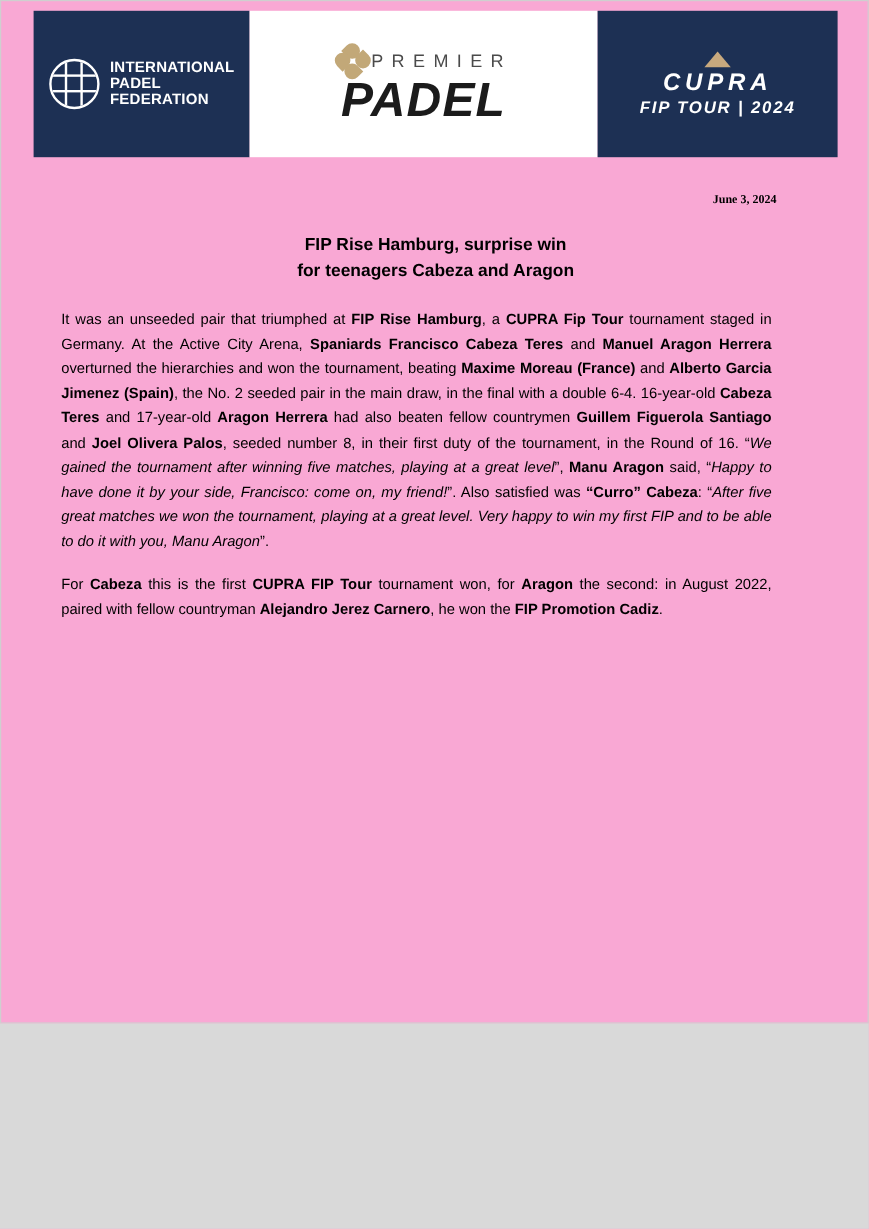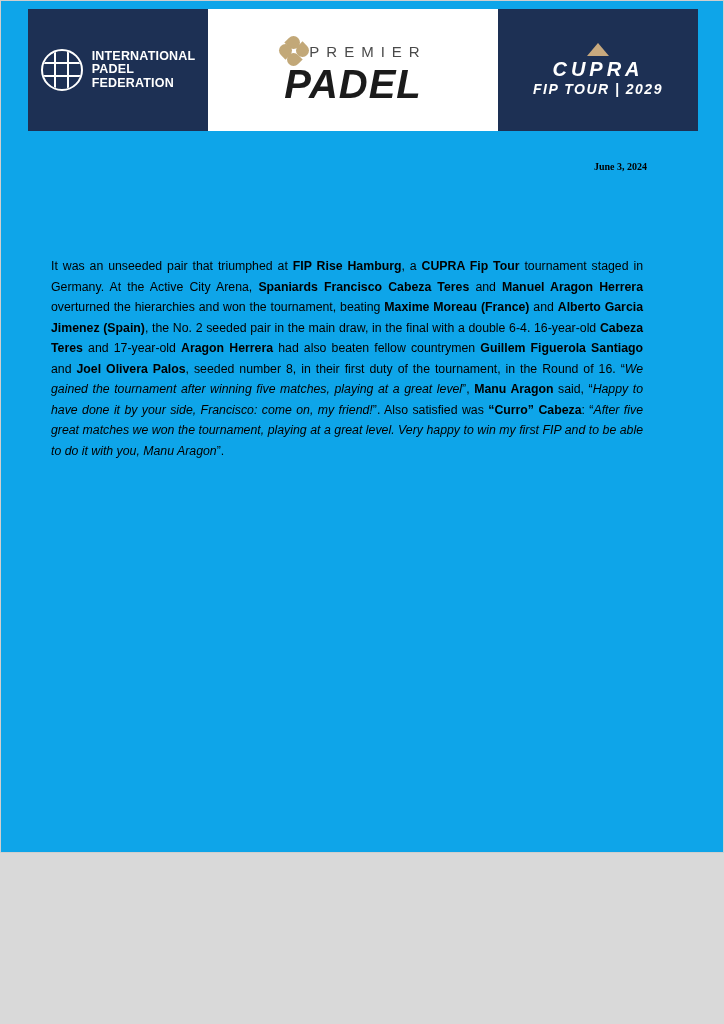--- a/index.html
+++ b/index.html
@@ -4,21 +4,21 @@
 <style>
   html, body {
     margin: 0;
     padding: 0;
     background: #d9d9d9;
   }
   .page {
     position: relative;
     width: 724px;
     height: 853px;
-    background: #0ea5e9;
+    background: #f9a8d4;
     overflow: hidden;
     font-family: "Liberation Sans", sans-serif;
     color: #000;
     box-sizing: border-box;
     border: 1px solid #cfcfcf;
   }
 
   
   .header {
     position: absolute;
@@ -336,30 +336,35 @@
           <div class="pp-premier">PREMIER</div>
         </div>
         <div class="pp-padel">PADEL</div>
       </div>
     </div>
 
     <div class="header-right">
       <div class="cupra">
         <div class="cupra-mark"></div>
         <div class="cupra-name">CUPRA</div>
-        <div class="cupra-sub">FIP TOUR | 2029</div>
+        <div class="cupra-sub">FIP TOUR | 2024</div>
       </div>
     </div>
   </div>
 
   <div class="doc-date">June 3, 2024</div>
 
+  <div class="title">
+    <div>FIP Rise Hamburg, surprise win</div>
+    <div>for teenagers Cabeza and Aragon</div>
+  </div>
 
   <div class="body-copy">
     <p>It was an unseeded pair that triumphed at <b>FIP Rise Hamburg</b>, a <b>CUPRA Fip Tour</b> tournament staged in Germany. At the Active City Arena, <b>Spaniards Francisco Cabeza Teres</b> and <b>Manuel Aragon Herrera</b> overturned the hierarchies and won the tournament, beating <b>Maxime Moreau (France)</b> and <b>Alberto Garcia Jimenez (Spain)</b>, the No. 2 seeded pair in the main draw, in the final with a double 6-4. 16-year-old <b>Cabeza Teres</b> and 17-year-old <b>Aragon Herrera</b> had also beaten fellow countrymen <b>Guillem Figuerola Santiago</b> and <b>Joel Olivera Palos</b>, seeded number 8, in their first duty of the tournament, in the Round of 16. “<i>We gained the tournament after winning five matches, playing at a great level</i>”, <b>Manu Aragon</b> said, “<i>Happy to have done it by your side, Francisco: come on, my friend!</i>”. Also satisfied was <b>“Curro” Cabeza</b>: “<i>After five great matches we won the tournament, playing at a great level. Very happy to win my first FIP and to be able to do it with you, Manu Aragon</i>”.</p>
+    <p>For <b>Cabeza</b> this is the first <b>CUPRA FIP Tour</b> tournament won, for <b>Aragon</b> the second: in August 2022, paired with fellow countryman <b>Alejandro Jerez Carnero</b>, he won the <b>FIP Promotion Cadiz</b>.</p>
   </div>
 
   <div class="footer-note">PRESS</div>
   <div class="footer-rule"></div>
 
   <div class="footer">
 
     <div class="f-logo cupra-foot" style="left: 28px; top: 20px; width: 110px;">
       <div class="cmark"></div>
       <div class="cname">CUPRA</div>

